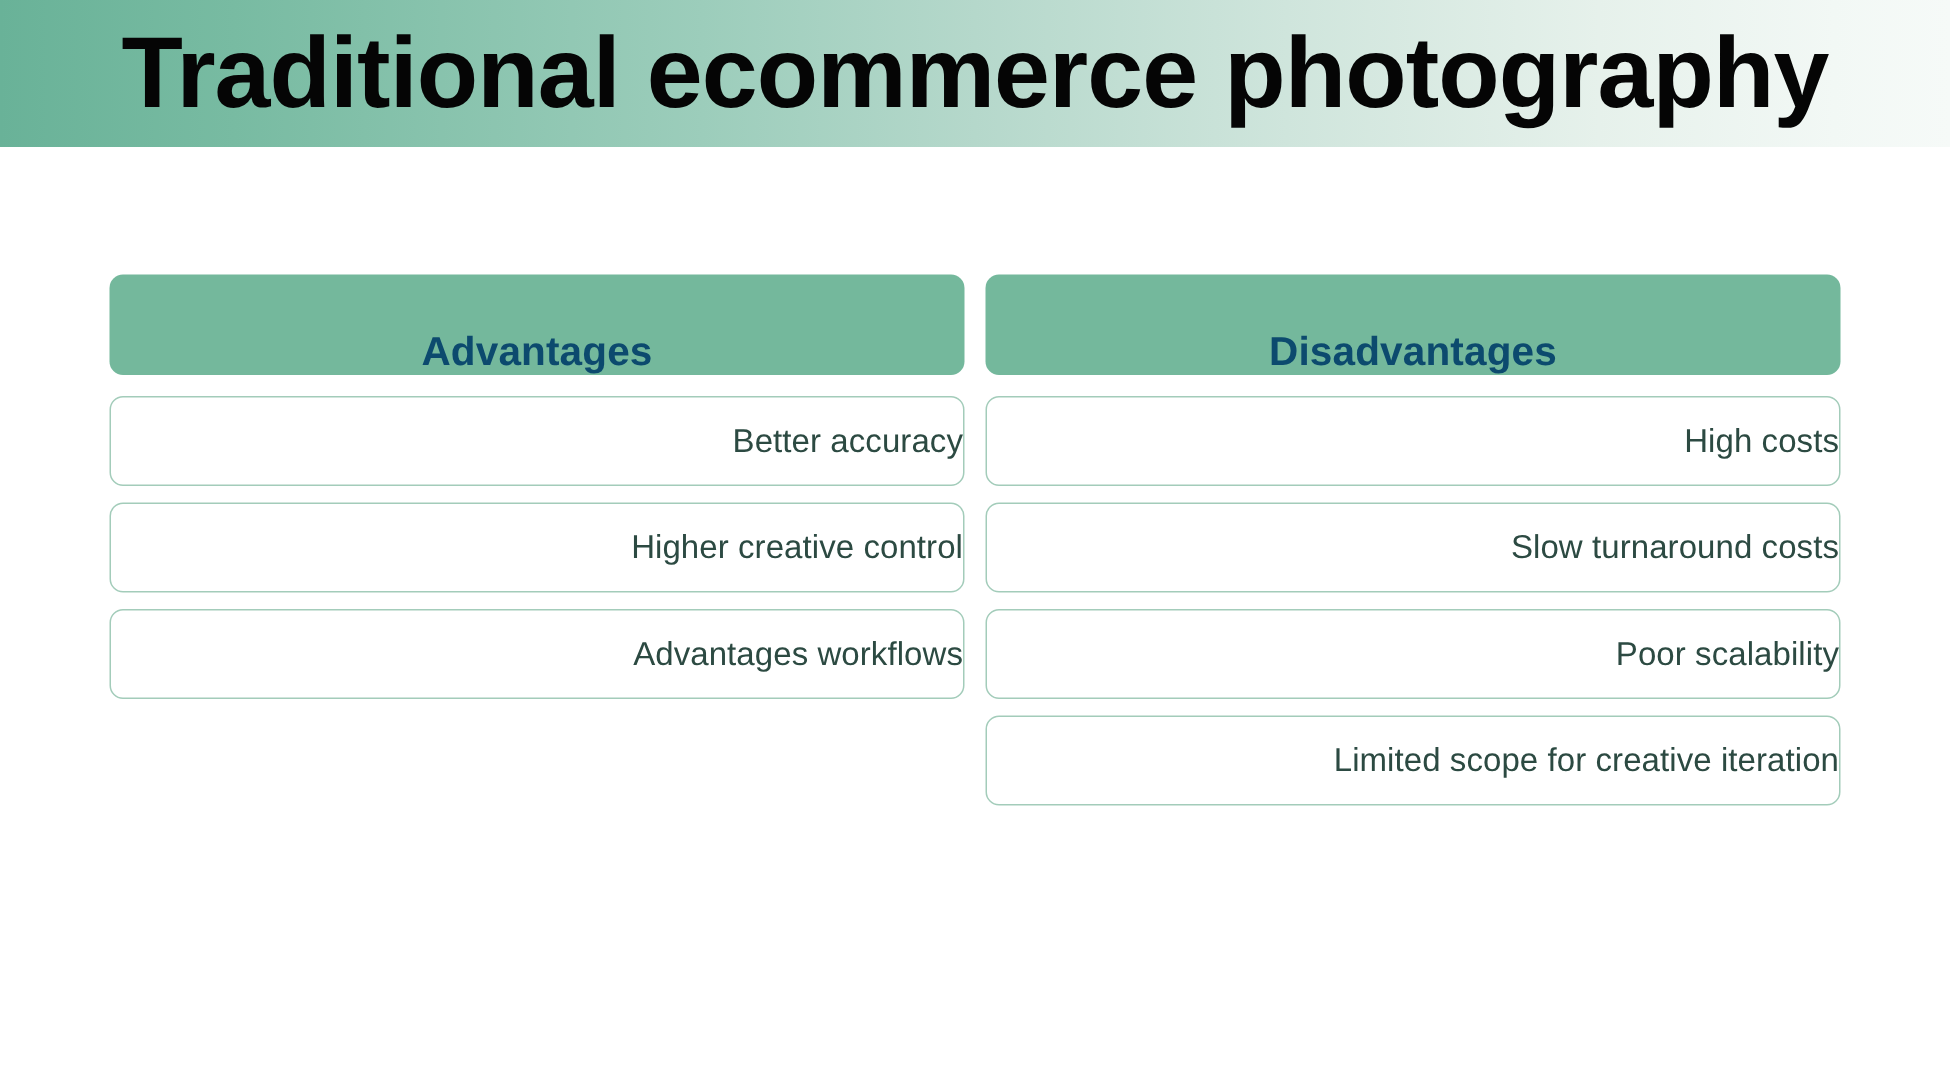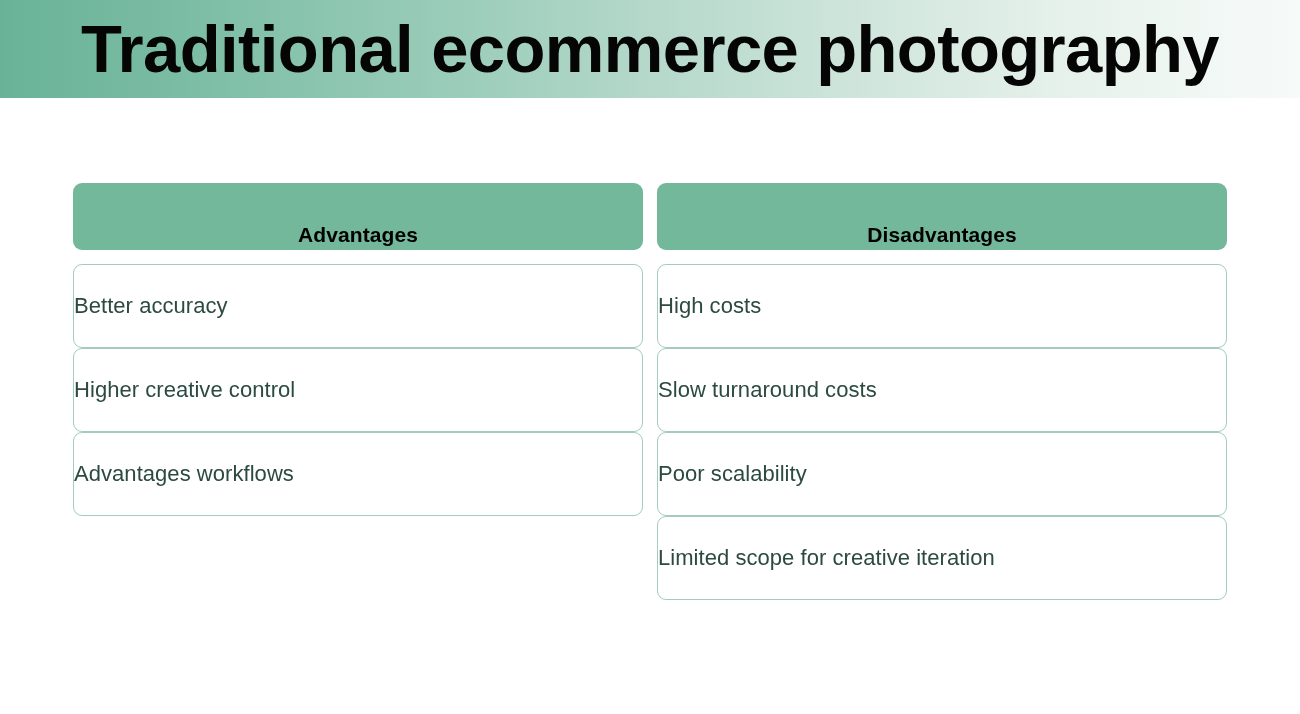--- a/index.html
+++ b/index.html
@@ -71,37 +71,38 @@
     height: 67px;
     border-radius: 9px;
     background: #74b89c;
     display: flex;
     align-items: center;
     justify-content: center;
     margin-bottom: 14px;
   }
   .col-header-label {
     font-family: "Liberation Sans", sans-serif;
-    font-size: 21px;
+    font-size: 27px;
     font-weight: 700;
-    color: #000000;
+    color: #0c4a6e;
     letter-spacing: 0.1px;
     line-height: 1;
     margin-top: 36px;
   }
 
   .cell {
-    height: 84px;
+    height: 60px;
     box-sizing: border-box;
     border: 1.4px solid #a3ccba;
     border-radius: 9px;
     background: #ffffff;
     display: flex;
     align-items: center;
-    justify-content: flex-start;
+    justify-content: flex-end;
+    margin-bottom: 11px;
   }
   .cell-label {
     font-family: "Liberation Sans", sans-serif;
     font-size: 22px;
     font-weight: 400;
     color: #2c4a42;
     line-height: 1;
     letter-spacing: 0.05px;
     text-align: center;
   }

